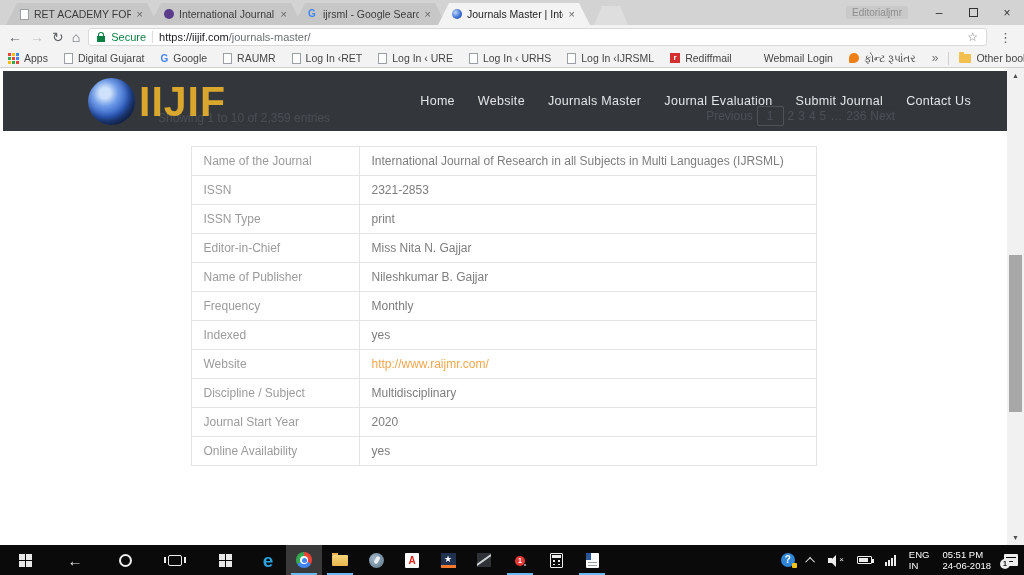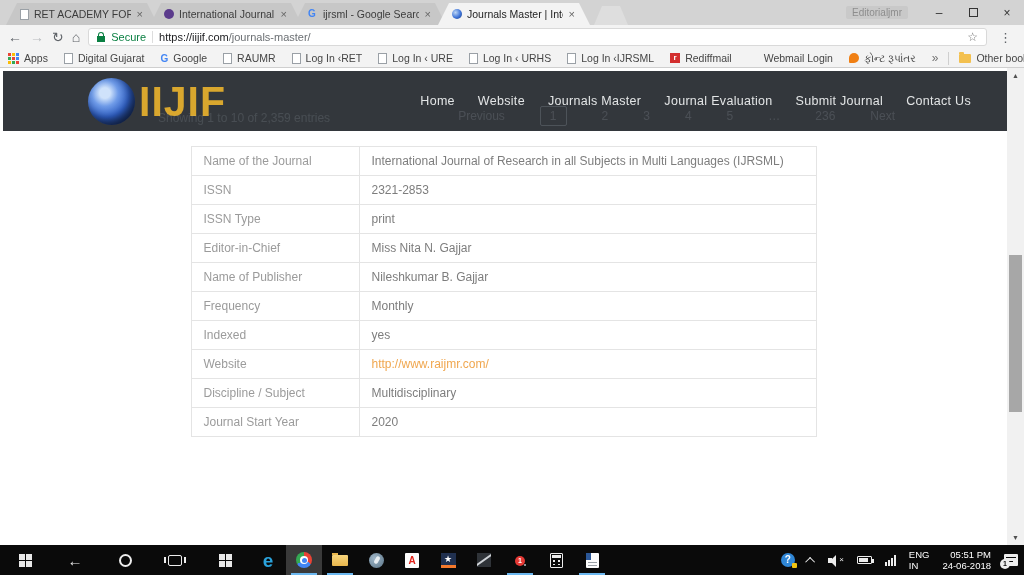--- a/index.html
+++ b/index.html
@@ -53,21 +53,21 @@
   .folder-ico::before { content:""; position:absolute; top:-2px; left:0; width:5px; height:2px; background:#f3c04f; border-radius:1px 1px 0 0; }
 
   
   .site { position:absolute; top:68px; bottom:30px; left:0; right:17px; background:#fff; overflow:hidden; }
   .site-header { position:absolute; top:3px; left:3px; right:0; height:60px; background:#33373c; display:flex; align-items:center; padding:0 36px 0 85px; }
   .globe-logo { width:47px; height:47px; border-radius:50%; background:radial-gradient(circle at 36% 32%, #cfe2fb 0 12%, #6f9be8 30%, #2f5fc4 55%, #13244d 95%); box-shadow:inset -4px -5px 8px rgba(0,0,0,.5); flex:0 0 auto; }
   .logo-text { font-size:41px; font-weight:bold; color:#d9a72e; letter-spacing:1px; margin-left:4px; line-height:1; transform:scaleY(1.04); }
   .site-nav { margin-left:auto; display:flex; gap:23px; }
   .site-nav span { font-size:12.5px; color:#e3e5e6; letter-spacing:.3px; white-space:nowrap; }
   .faint-showing { position:absolute; left:155px; bottom:6px; font-size:12px; color:rgba(220,230,240,.13); }
-  .faint-pagination { position:absolute; right:112px; bottom:5px; display:flex; align-items:center; gap:35px; font-size:12px; color:rgba(220,230,240,.14); }
+  .faint-pagination { position:absolute; right:112px; bottom:5px; display:flex; align-items:center; gap:4px; font-size:12px; color:rgba(220,230,240,.14); }
   .faint-pagination .pg-current { border:1px solid rgba(220,230,240,.16); padding:2px 9px; border-radius:2px; }
 
   .page-title { margin:16px auto 0; text-align:center; font-size:18px; color:#84888d; letter-spacing:1.1px; line-height:1.32; }
   .page-title span { display:block; }
 
   .journal-table { margin:14px auto 0; width:626px; border-collapse:collapse; font-size:12px; }
   .journal-table td { border:1px solid #e4e4e4; padding:7px 12px; height:16px; vertical-align:middle; }
   .journal-table td.cell-label { width:168px; color:#9b9b9b; }
   .journal-table td.cell-value { color:#7d7d7d; }
   .weblink { color:#f0a74f; }
@@ -124,21 +124,21 @@
   .vol-ico .vbox { position:absolute; left:0; top:4px; width:4px; height:5px; background:#ededed; }
   .vol-ico .vtri { position:absolute; left:2px; top:1px; width:0; height:0; border-right:6px solid #ededed; border-top:6px solid transparent; border-bottom:6px solid transparent; }
   .vol-ico .vx { position:absolute; right:0; top:0; font-size:8px; color:#ededed; line-height:12px; }
   .batt-ico { width:15px; height:8px; border:1px solid #ededed; border-radius:1px; position:relative; }
   .batt-ico::before { content:""; position:absolute; inset:1px; right:3px; background:#ededed; }
   .batt-ico::after { content:""; position:absolute; right:-3px; top:2px; width:2px; height:4px; background:#ededed; }
   .net-ico { display:flex; align-items:flex-end; gap:1px; height:11px; }
   .net-ico i { width:2px; background:#ededed; }
   .net-ico i:nth-child(1){height:4px;} .net-ico i:nth-child(2){height:6px;} .net-ico i:nth-child(3){height:8px;} .net-ico i:nth-child(4){height:11px;}
   .tray-text { font-size:9.5px; line-height:1.18; color:#fff; text-align:left; white-space:nowrap; }
-  .tray-clock { text-align:right; }
+  .tray-clock { text-align:left; }
   .notif-ico { position:relative; width:14px; height:12px; background:#ededed; border-radius:1px; }
   .notif-ico::before { content:""; position:absolute; left:2px; right:2px; top:3px; height:5px;
       background:linear-gradient(#0a0a0a,#0a0a0a) 0 0/100% 1px no-repeat, linear-gradient(#0a0a0a,#0a0a0a) 0 4px/70% 1px no-repeat; }
   .notif-badge { position:absolute; bottom:-3px; left:-4px; width:10px; height:10px; border-radius:50%; background:#ededed; color:#0a0a0a; font-size:7px; font-weight:bold; text-align:center; line-height:10px; }
 </style>
 </head>
 <body>
 
 <div id="screen">
 
@@ -320,20 +320,24 @@
             <td class="cell-value"><span class="weblink">http://www.raijmr.com/</span></td>
           </tr>
         <tr>
             <td class="cell-label">Discipline / Subject</td>
             <td class="cell-value">Multidisciplinary</td>
           </tr>
         <tr>
             <td class="cell-label">Journal Start Year</td>
             <td class="cell-value">2020</td>
           </tr>
+        <tr>
+            <td class="cell-label">Online Availability</td>
+            <td class="cell-value">yes</td>
+          </tr>
       </tbody>
     </table>
   </div>
 
   <div class="scrollbar">
     <span class="sb-arrow sb-up">▲</span>
     <span class="sb-thumb"></span>
     <span class="sb-arrow sb-down">▼</span>
   </div>
 

